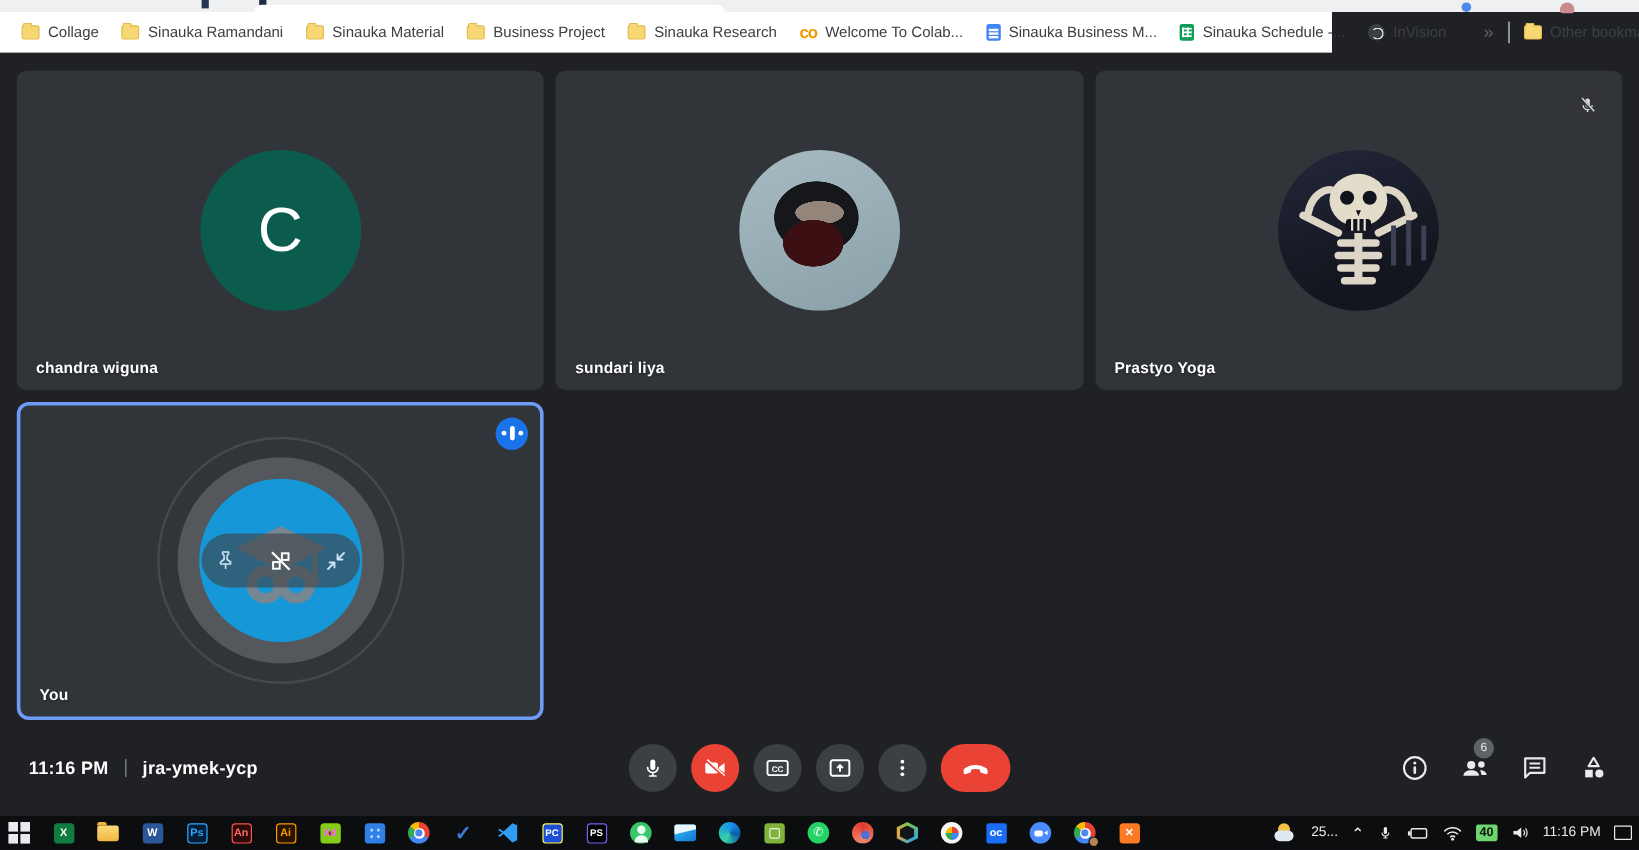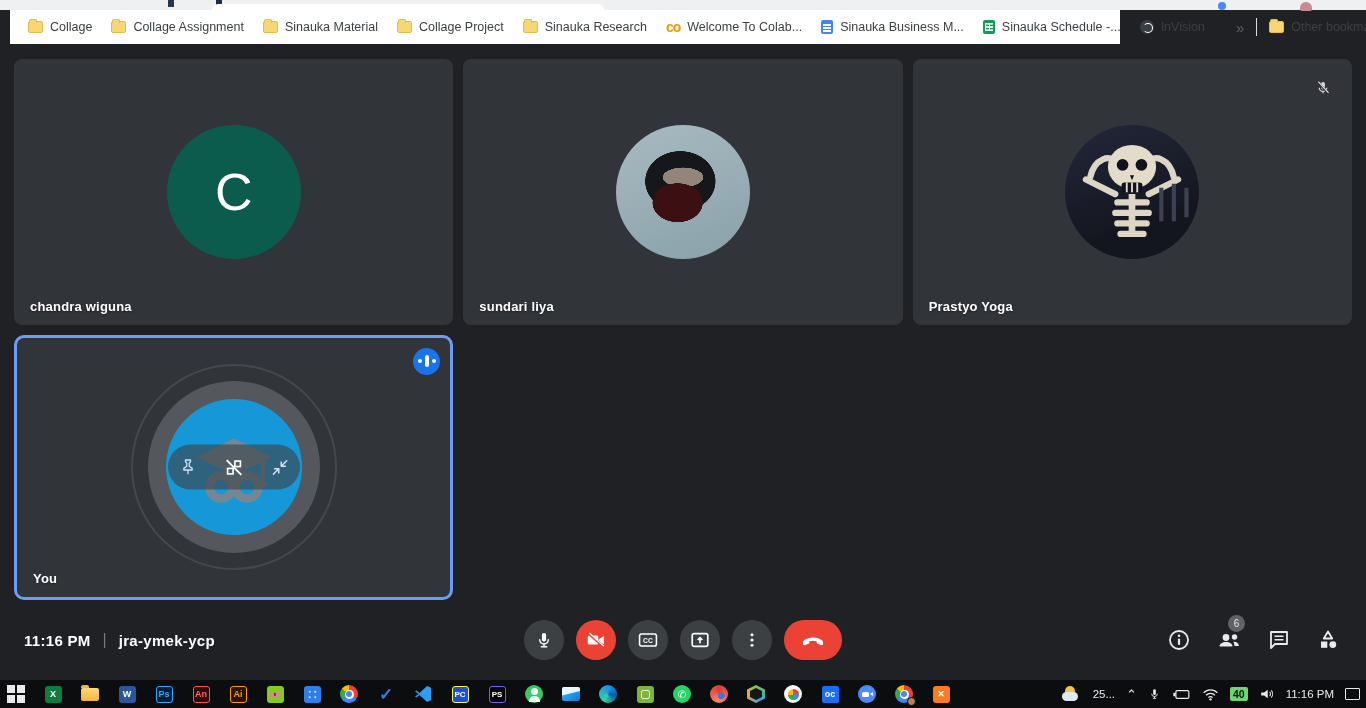--- a/index.html
+++ b/index.html
@@ -7,21 +7,21 @@
               font-family:"Liberation Sans", sans-serif; }
 
   
   .top-strip { position:absolute; top:0; left:0; width:1366px; height:10px; background:#eef0f1; }
   .addr-fragment { position:absolute; left:212px; top:4px; width:392px; height:6px; background:#fff; border-radius:6px 6px 0 0; }
   .frag-dot { position:absolute; top:2px; width:8px; height:8px; border-radius:50%; }
   .frag-ext { background:#4f86ec; left:1218px; }
   .frag-avatar { background:#c98a8f; left:1300px; width:12px; height:9px; border-radius:6px 6px 2px 2px; }
   .frag-a { position:absolute; top:0; width:6px; height:7px; background:#27364f; }
 
-  .bookmarks-bar { position:absolute; top:10px; left:10px; width:1110px; height:34px; background:#ffffff;
+  .bookmarks-bar { position:absolute; top:10px; left:0; width:1110px; height:34px; background:#ffffff;
                    display:flex; align-items:center; padding:0 10px 0 18px; }
   .bm-item { display:flex; align-items:center; gap:7px; margin-right:19px; cursor:pointer; white-space:nowrap; }
   .bm-label { font-size:12.5px; color:#3c4043; }
   .ic-folder { width:15px; height:12px; background:#f7d774; border:1px solid #e4bc4e; border-radius:2px; position:relative; }
   .ic-folder::before { content:""; position:absolute; top:-3px; left:0; width:6px; height:3px; background:#f7d774; border:1px solid #e4bc4e; border-bottom:none; border-radius:2px 2px 0 0; }
   .ic-colab { color:#f29900; font-size:14px; font-weight:bold; line-height:1; letter-spacing:-1px; }
   .ic-docs { width:12px; height:14px; background:#4285f4; border-radius:2px; position:relative; }
   .ic-docs::before { content:""; position:absolute; left:2px; top:4px; width:8px; height:2px; background:#fff; box-shadow:0 3px 0 #fff, 0 6px 0 #fff; }
   .ic-sheets { width:12px; height:14px; background:#0f9d58; border-radius:2px; position:relative; }
   .ic-sheets::before { content:""; position:absolute; left:2px; top:3px; width:8px; height:8px;
@@ -153,29 +153,29 @@
   <span class="frag-dot frag-avatar"></span>
 </div>
 
 <div class="bookmarks-bar">
   <div class="bm-item">
     <span class="ic-folder"></span>
     <span class="bm-label">Collage</span>
   </div>
   <div class="bm-item">
     <span class="ic-folder"></span>
-    <span class="bm-label">Collage Assignment</span>
+    <span class="bm-label">Sinauka Ramandani</span>
   </div>
   <div class="bm-item">
     <span class="ic-folder"></span>
     <span class="bm-label">Sinauka Material</span>
   </div>
   <div class="bm-item">
     <span class="ic-folder"></span>
-    <span class="bm-label">Collage Project</span>
+    <span class="bm-label">Business Project</span>
   </div>
   <div class="bm-item">
     <span class="ic-folder"></span>
     <span class="bm-label">Sinauka Research</span>
   </div>
   <div class="bm-item">
     <span class="ic-colab">co</span>
     <span class="bm-label">Welcome To Colab...</span>
   </div>
   <div class="bm-item">

